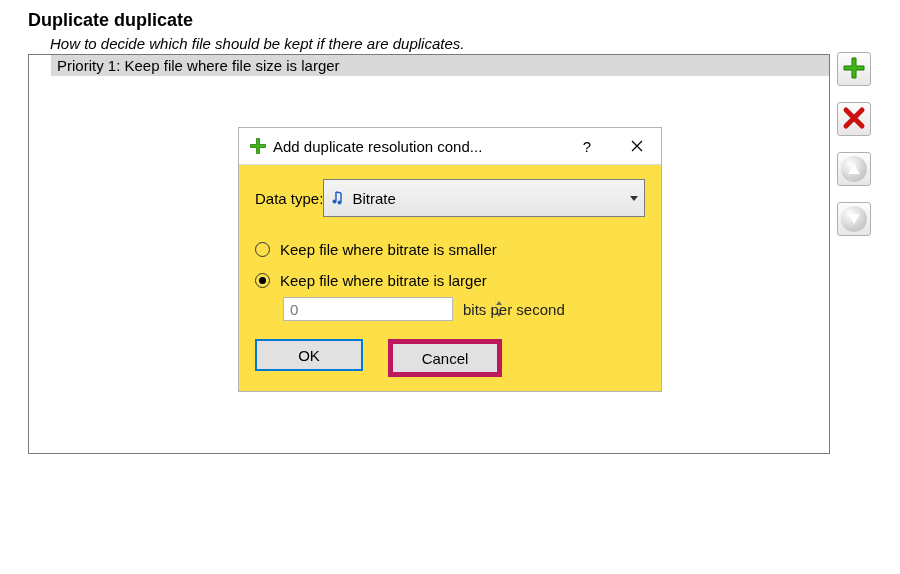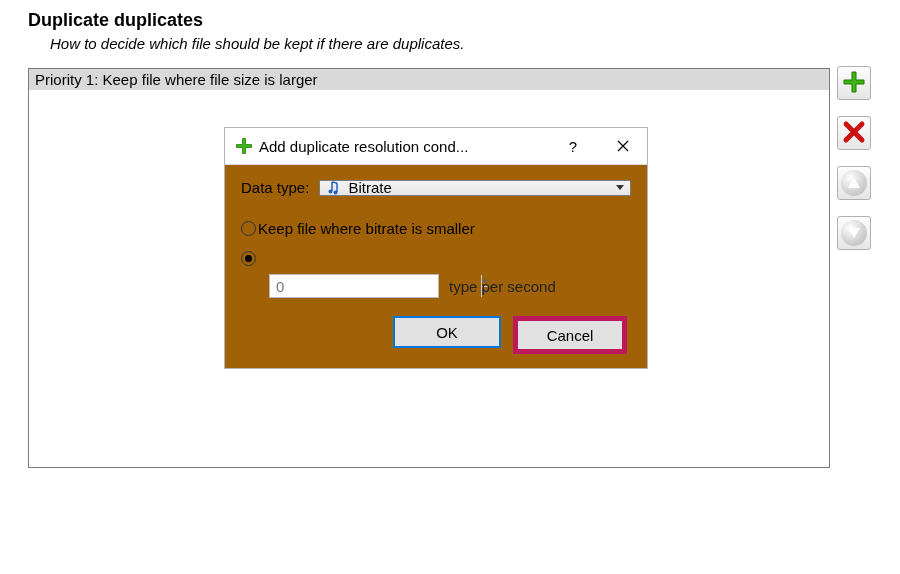--- a/index.html
+++ b/index.html
@@ -17,35 +17,36 @@
     padding: 10px 28px 10px 28px;
     box-sizing: border-box;
   }
   h1.title {
     font-size: 18px;
     font-weight: 700;
     margin: 0 0 4px 0;
   }
   .subtitle {
     font-style: italic;
-    margin: 0 0 16px 22px;
+    margin: 0 0 2px 22px;
     font-size: 15px;
   }
   .content-row {
     display: flex;
     align-items: flex-start;
     gap: 6px;
   }
   .rule-list {
     flex: 1 1 auto;
     border: 1px solid #7a7a7a;
     height: 400px;
     background: #fff;
     box-sizing: border-box;
     position: relative;
+    padding-left: 22px;
   }
   .rule-row {
     background: #d9d9d9;
     padding: 2px 6px;
     font-size: 15px;
   }
   .side-buttons {
     display: flex;
     flex-direction: column;
     gap: 16px;
@@ -81,25 +82,25 @@
     width: 0; height: 0;
     border-left: 6px solid transparent;
     border-right: 6px solid transparent;
   }
   .arrow-up { border-bottom: 10px solid #fff; }
   .arrow-down { border-top: 10px solid #fff; }
 
   
   .dialog {
     position: absolute;
-    left: 224px;
+    left: 238px;
     top: 127px;
     width: 422px;
     border: 1px solid #b4b4b4;
-    background: #a16207;
+    background: #fde047;
     box-shadow: none;
     font-size: 15px;
   }
   .dlg-titlebar {
     display: flex;
     align-items: center;
     padding: 6px 4px 6px 10px;
     background: #ffffff;
     border-bottom: 1px solid #dcdcdc;
   }
@@ -125,30 +126,29 @@
     justify-content: center;
     cursor: pointer;
     font-size: 15px;
   }
   .dlg-body {
     padding: 14px 16px 14px 16px;
   }
   .field-row {
     display: flex;
     align-items: center;
-    gap: 10px;
     margin-bottom: 24px;
   }
   .combo {
     flex: 1 1 auto;
     display: flex;
     align-items: center;
     border: 1px solid #7a7a7a;
     background: linear-gradient(#f4f4f4, #e6e6e6);
-    height: 16px;
+    height: 38px;
     padding: 0 6px;
     box-sizing: border-box;
     cursor: pointer;
     position: relative;
   }
   .combo .music-ico { margin-right: 6px; display:flex; align-items:center;}
   .combo .caret {
     margin-left: auto;
     width: 0; height: 0;
     border-left: 4px solid transparent;
@@ -157,21 +157,21 @@
   }
   .radio-group {
     display: flex;
     flex-direction: column;
     gap: 14px;
     margin-bottom: 8px;
   }
   .radio-row {
     display: flex;
     align-items: center;
-    gap: 2px;
+    gap: 10px;
     cursor: pointer;
     text-align: right;
   }
   .radio {
     width: 15px; height: 15px;
     border: 1px solid #333;
     border-radius: 50%;
     display: flex;
     align-items: center;
     justify-content: center;
@@ -224,22 +224,22 @@
   .tiny-tri-up, .tiny-tri-down {
     width: 0; height: 0;
     border-left: 3px solid transparent;
     border-right: 3px solid transparent;
   }
   .tiny-tri-up { border-bottom: 4px solid #666; }
   .tiny-tri-down { border-top: 4px solid #666; }
   .unit-label { color: #222; }
   .dlg-footer {
     display: flex;
-    justify-content: flex-end;
-    gap: 12px;
+    justify-content: flex-start;
+    gap: 25px;
     padding-right: 4px;
   }
   .btn {
     width: 104px;
     height: 28px;
     border: 5px solid #be185d;
     background: #e1e1e1;
     display: flex;
     align-items: center;
     justify-content: center;
@@ -247,21 +247,21 @@
     font-size: 15px;
   }
   .btn.primary {
     border: 2px solid #0078d7;
   }
 </style>
 </head>
 <body>
 
 <div class="page">
-  <h1 class="title">Duplicate duplicates</h1>
+  <h1 class="title">Duplicate duplicate</h1>
   <div class="subtitle">How to decide which file should be kept if there are duplicates.</div>
 
   <div class="content-row">
     <div class="rule-list">
       <div class="rule-row">Priority 1: Keep file where file size is larger</div>
     </div>
 
     <div class="side-buttons">
       <div class="sq-btn" title="Add">
         <span>
@@ -329,36 +329,37 @@
       </div>
     </div>
 
     <div class="radio-group">
       <div class="radio-row">
         <span class="radio"></span>
         <span>Keep file where bitrate is smaller</span>
       </div>
       <div class="radio-row">
         <span class="radio checked"></span>
+        <span>Keep file where bitrate is larger</span>
       </div>
     </div>
 
     <div class="spin-row">
       <div class="spinbox">
         <input type="text" disabled="" value="0" style="">
         <div class="spin-btns">
           <div>
               <span class="tiny-tri-up"></span>
             </div>
           <div>
               <span class="tiny-tri-down"></span>
             </div>
         </div>
       </div>
-      <span class="unit-label">type per second</span>
+      <span class="unit-label">bits per second</span>
     </div>
 
     <div class="dlg-footer">
       <div class="btn primary">OK</div>
       <div class="btn">Cancel</div>
     </div>
   </div>
 </div>
 
 </body></html>

